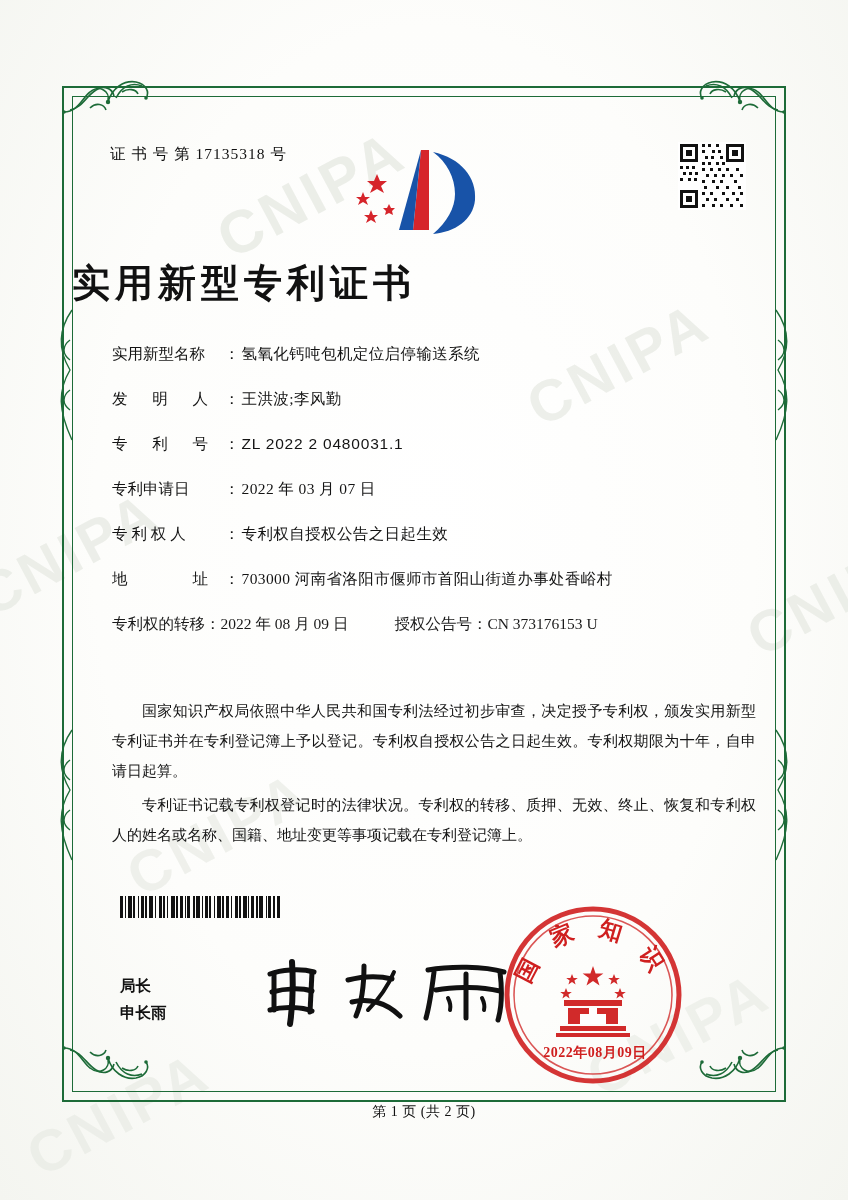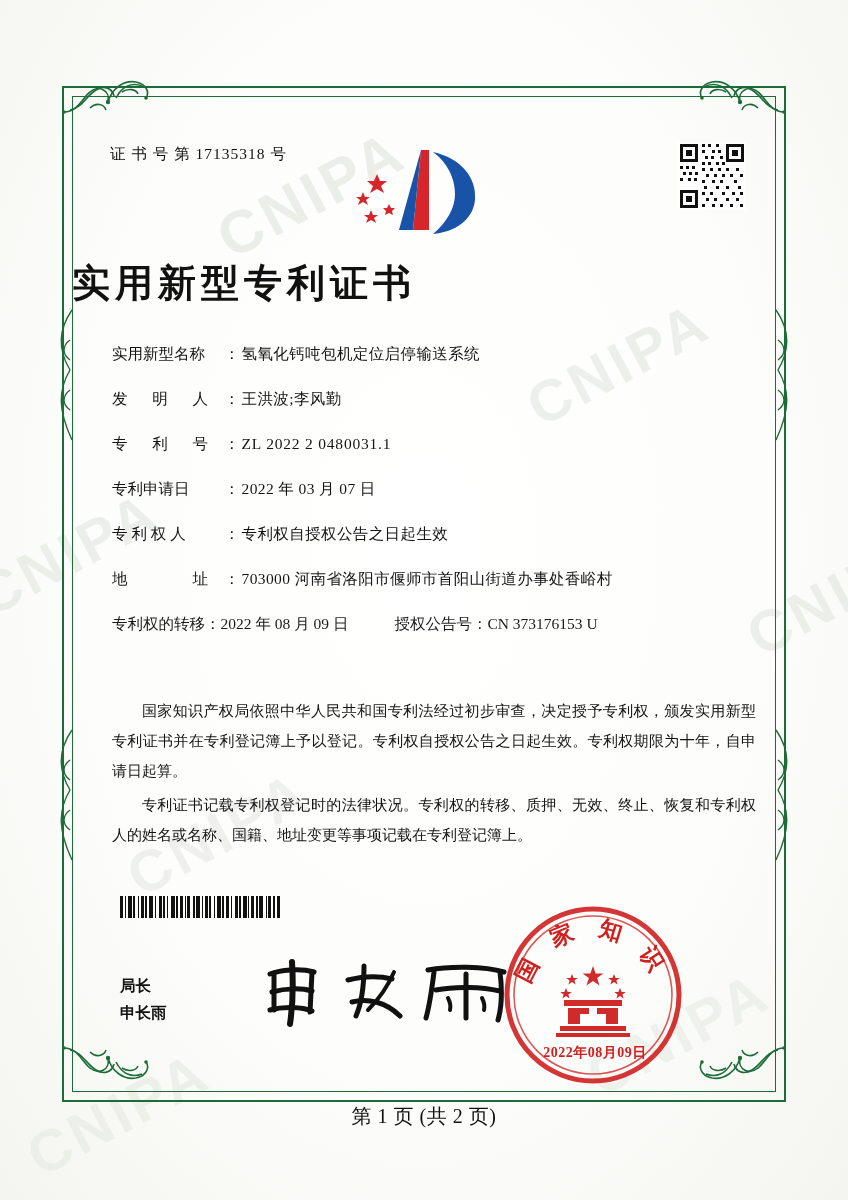--- a/index.html
+++ b/index.html
@@ -137,21 +137,21 @@
     letter-spacing: 0px;
     white-space: nowrap;
   }
   .lbl-spread {
     display: flex;
     justify-content: space-between;
     width: 96px;
   }
   .field-colon { margin: 0 2px 0 0; }
   .field-value { letter-spacing: .4px; }
-  .field-value.mono-ish { font-family: Liberation Serif, serif; letter-spacing: .8px; }
+  .field-value.mono-ish { font-family: Liberation Sans, sans-serif; letter-spacing: .8px; }
 
   .pub-row {
     display: flex;
     align-items: baseline;
     font-size: 15.5px;
     margin-bottom: 10px;
   }
   .pub-row .gap { width: 46px; flex: 0 0 46px; }
 
   .paragraphs {
@@ -206,21 +206,21 @@
     font-size: 14px;
     color: #cf1f1f;
     letter-spacing: .5px;
     font-weight: 600;
   }
 
   .page-num {
     position: absolute;
     left: 0; right: 0; top: 1103px;
     text-align: center;
-    font-size: 20px;
+    font-size: 14px;
     color: #111;
     letter-spacing: .5px;
   }
   .footer-note {
     position: absolute;
     left: 0; right: 0; top: 1146px;
     text-align: center;
     font-size: 15.5px;
     color: #111;
     letter-spacing: 1.5px;

